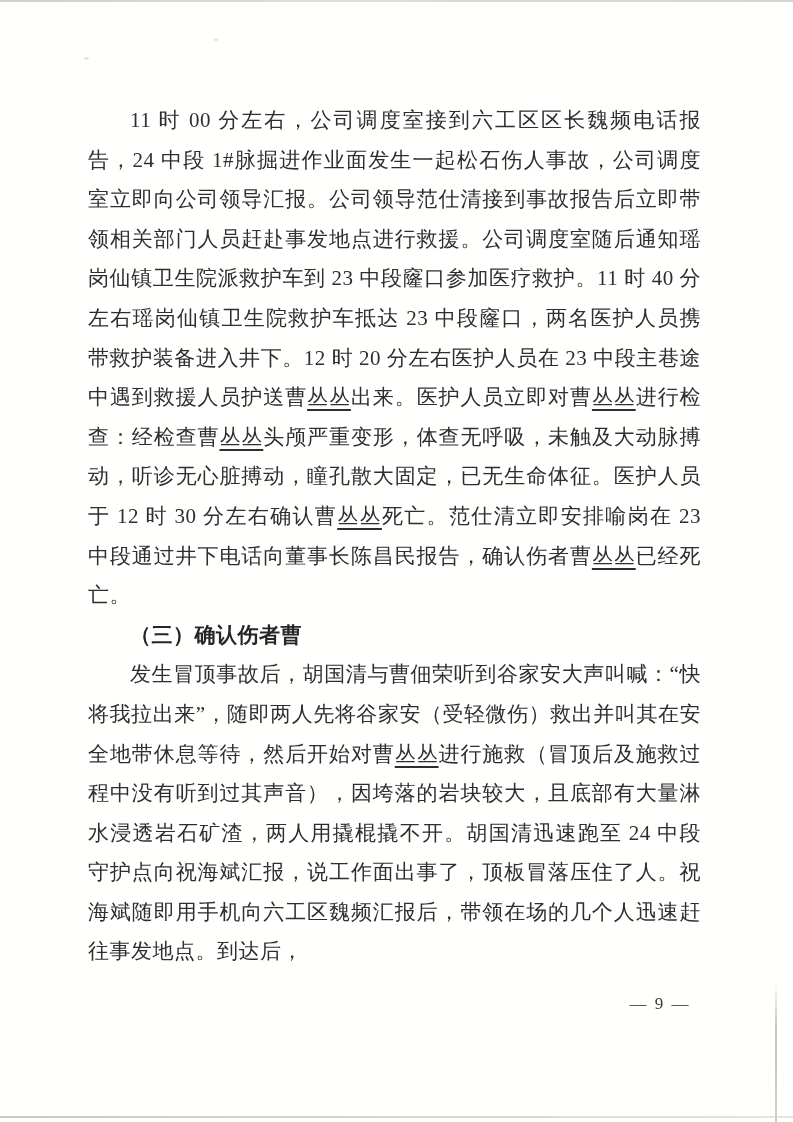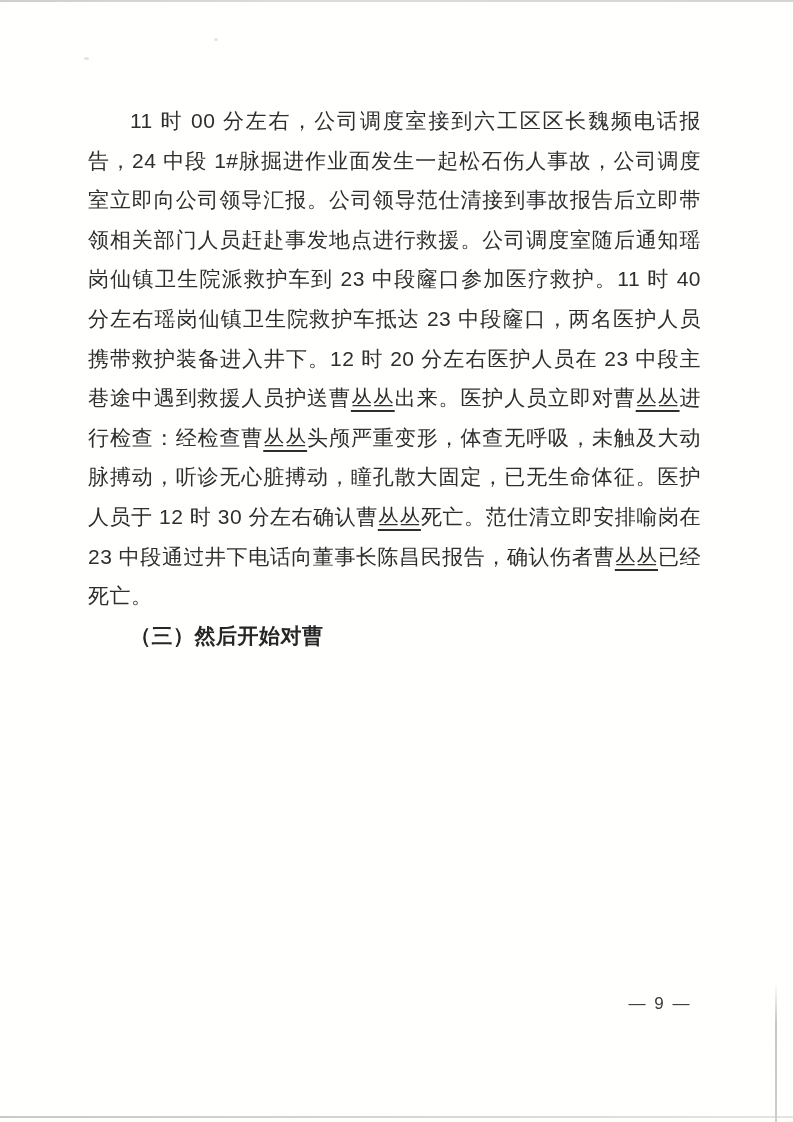--- a/index.html
+++ b/index.html
@@ -7,21 +7,21 @@
     padding: 0;
     background: #f4f4f2;
   }
   .page {
     position: relative;
     width: 793px;
     height: 1122px;
     margin: 0 auto;
     background: #fffffe;
     overflow: hidden;
-    font-family: Liberation Sans, sans-serif;
+    font-family: Liberation Serif, serif;
     color: #2e2e2e;
   }
   
   .edge { position: absolute; pointer-events: none; }
   .edge-top    { left: 0; top: 0; width: 793px; height: 2px;
                  background: linear-gradient(to right, #cfcfcd, #dddddb 40%, #d4d4d2); }
   .edge-bottom { left: 0; top: 1116px; width: 793px; height: 2px;
                  background: linear-gradient(to right, #c9c9c7, #d8d8d6 60%, #e4e4e2); }
   .edge-right  { left: 775px; top: 982px; width: 2px; height: 140px;
                  background: linear-gradient(to bottom, rgba(200,200,198,0), #c6c6c4 30%, #cdcdcb); }
@@ -69,17 +69,18 @@
 
 <div class="page">
   <div class="edge edge-top"></div>
   <div class="edge edge-bottom"></div>
   <div class="edge edge-right"></div>
   <div class="speck speck-1"></div>
   <div class="speck speck-2"></div>
 
   <div class="content">
     <p class="para"><span>11 时 00 分左右，公司调度室接到六工区区长魏频电话报告，24 中段 1#脉掘进作业面发生一起松石伤人事故，公司调度室立即向公司领导汇报。公司领导范仕清接到事故报告后立即带领相关部门人员赶赴事发地点进行救援。公司调度室随后通知瑶岗仙镇卫生院派救护车到 23 中段窿口参加医疗救护。11 时 40 分左右瑶岗仙镇卫生院救护车抵达 23 中段窿口，两名医护人员携带救护装备进入井下。12 时 20 分左右医护人员在 23 中段主巷途中遇到救援人员护送曹</span><span class="u">丛丛</span><span>出来。医护人员立即对曹</span><span class="u">丛丛</span><span>进行检查：经检查曹</span><span class="u">丛丛</span><span>头颅严重变形，体查无呼吸，未触及大动脉搏动，听诊无心脏搏动，瞳孔散大固定，已无生命体征。医护人员于 12 时 30 分左右确认曹</span><span class="u">丛丛</span><span>死亡。范仕清立即安排喻岗在 23 中段通过井下电话向董事长陈昌民报告，确认伤者曹</span><span class="u">丛丛</span><span>已经死亡。</span></p>
-    <p class="para heading"><span>（三）然后开始对曹</span></p>
+    <p class="para heading"><span>（三）确认伤者曹</span></p>
+    <p class="para"><span>发生冒顶事故后，胡国清与曹佃荣听到谷家安大声叫喊：“快将我拉出来”，随即两人先将谷家安（受轻微伤）救出并叫其在安全地带休息等待，然后开始对曹</span><span class="u">丛丛</span><span>进行施救（冒顶后及施救过程中没有听到过其声音），因垮落的岩块较大，且底部有大量淋水浸透岩石矿渣，两人用撬棍撬不开。胡国清迅速跑至 24 中段守护点向祝海斌汇报，说工作面出事了，顶板冒落压住了人。祝海斌随即用手机向六工区魏频汇报后，带领在场的几个人迅速赶往事发地点。到达后，</span></p>
   </div>
 
   <div class="page-number">— 9 —</div>
 </div>
 
 </body></html>

